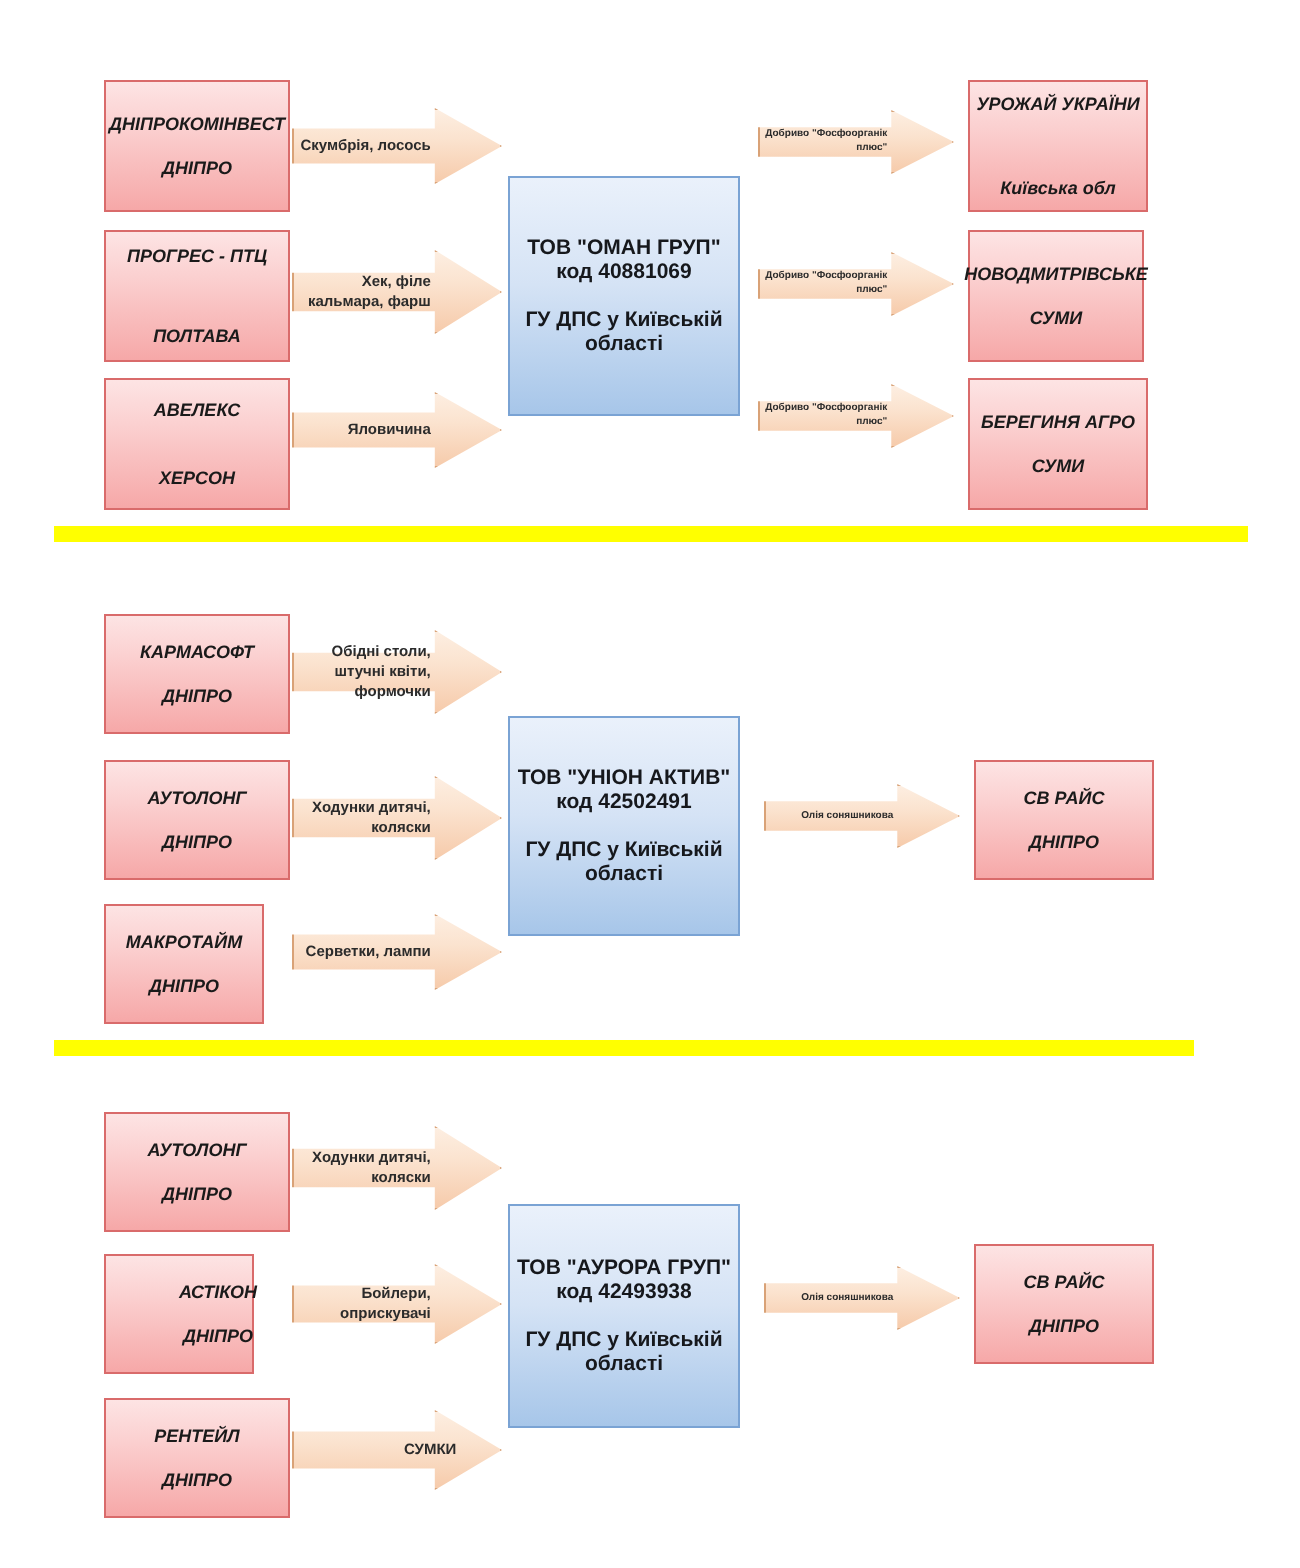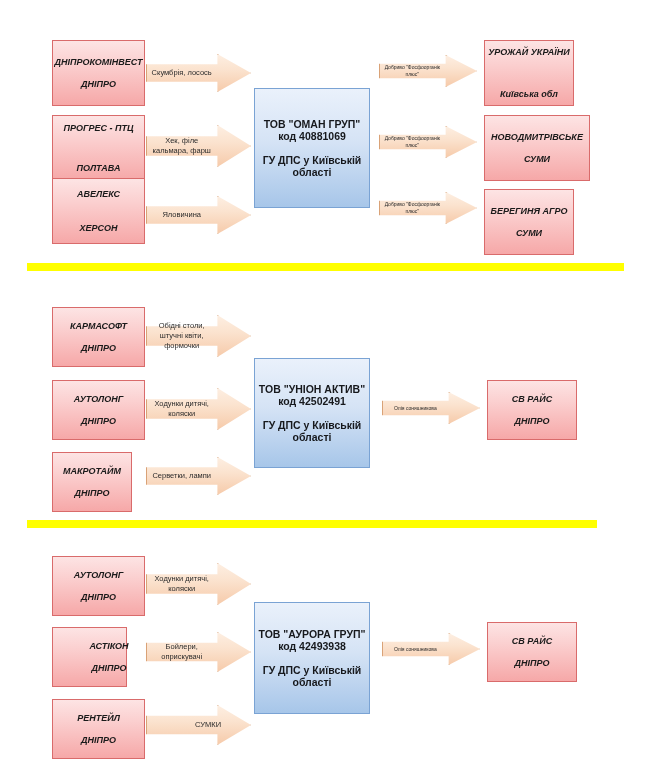--- a/index.html
+++ b/index.html
@@ -69,23 +69,23 @@
     inset: 0;
     background: linear-gradient(to bottom, #fdeee1 0%, #fbe3cf 40%, #f6cbab 100%);
     border: 1px solid #d9a277;
     -webkit-clip-path: polygon(0% 27%, 68% 27%, 68% 0%, 100% 50%, 68% 100%, 68% 73%, 0% 73%);
     clip-path: polygon(0% 27%, 68% 27%, 68% 0%, 100% 50%, 68% 100%, 68% 73%, 0% 73%);
   }
   .arrow .alabel {
     position: relative;
     z-index: 2;
     width: 68%;
-    text-align: center;
+    text-align: right;
     color: #2b2b2b;
-    font-weight: normal;
+    font-weight: bold;
     font-size: 7.5px;
     line-height: 1.3;
     white-space: pre-line;
     padding: 0 2px;
     box-sizing: border-box;
   }
   .arrow.tiny .alabel { font-size: 5px; line-height: 1.35; }
 
   
   .divider {
@@ -100,21 +100,21 @@
 <div class="canvas">
 
   <div class="box pink" style="left:52px; top:40px; width:93px; height:66px;">
     <span class="ln ln1">ДНІПРОКОМІНВЕСТ</span>
     <span class="ln ln2">ДНІПРО</span>
   </div>
   <div class="box pink" style="left:52px; top:115px; width:93px; height:66px;gap:18px;">
     <span class="ln ln1">ПРОГРЕС - ПТЦ</span>
     <span class="ln ln2">ПОЛТАВА</span>
   </div>
-  <div class="box pink" style="left:52px; top:178px; width:93px; height:66px;gap:12px;">
+  <div class="box pink" style="left:52px; top:189px; width:93px; height:66px;gap:12px;">
     <span class="ln ln1">АВЕЛЕКС</span>
     <span class="ln ln2">ХЕРСОН</span>
   </div>
 
   <div class="arrow" style="left:146px; top:54px; width:105px; height:38px;">
     <div class="shape"></div>
     <div class="alabel">Скумбрія, лосось</div>
   </div>
   <div class="arrow" style="left:146px; top:125px; width:105px; height:42px;">
     <div class="shape"></div>
@@ -141,21 +141,21 @@
   </div>
   <div class="arrow tiny" style="left:379px; top:192px; width:98px; height:32px;">
     <div class="shape"></div>
     <div class="alabel">Добриво "Фосфоорганік плюс"</div>
   </div>
 
   <div class="box pink" style="left:484px; top:40px; width:90px; height:66px;gap:20px;">
     <span class="ln ln1">УРОЖАЙ УКРАЇНИ</span>
     <span class="ln ln2">Київська обл</span>
   </div>
-  <div class="box pink" style="left:484px; top:115px; width:106px; height:66px;">
+  <div class="box pink" style="left:484px; top:115px; width:88px; height:66px;">
     <span class="ln ln1">НОВОДМИТРІВСЬКЕ</span>
     <span class="ln ln2">СУМИ</span>
   </div>
   <div class="box pink" style="left:484px; top:189px; width:90px; height:66px;">
     <span class="ln ln1">БЕРЕГИНЯ АГРО</span>
     <span class="ln ln2">СУМИ</span>
   </div>
 
   <div class="divider" style="left:27px; top:263px; width:597px;"></div>
 

